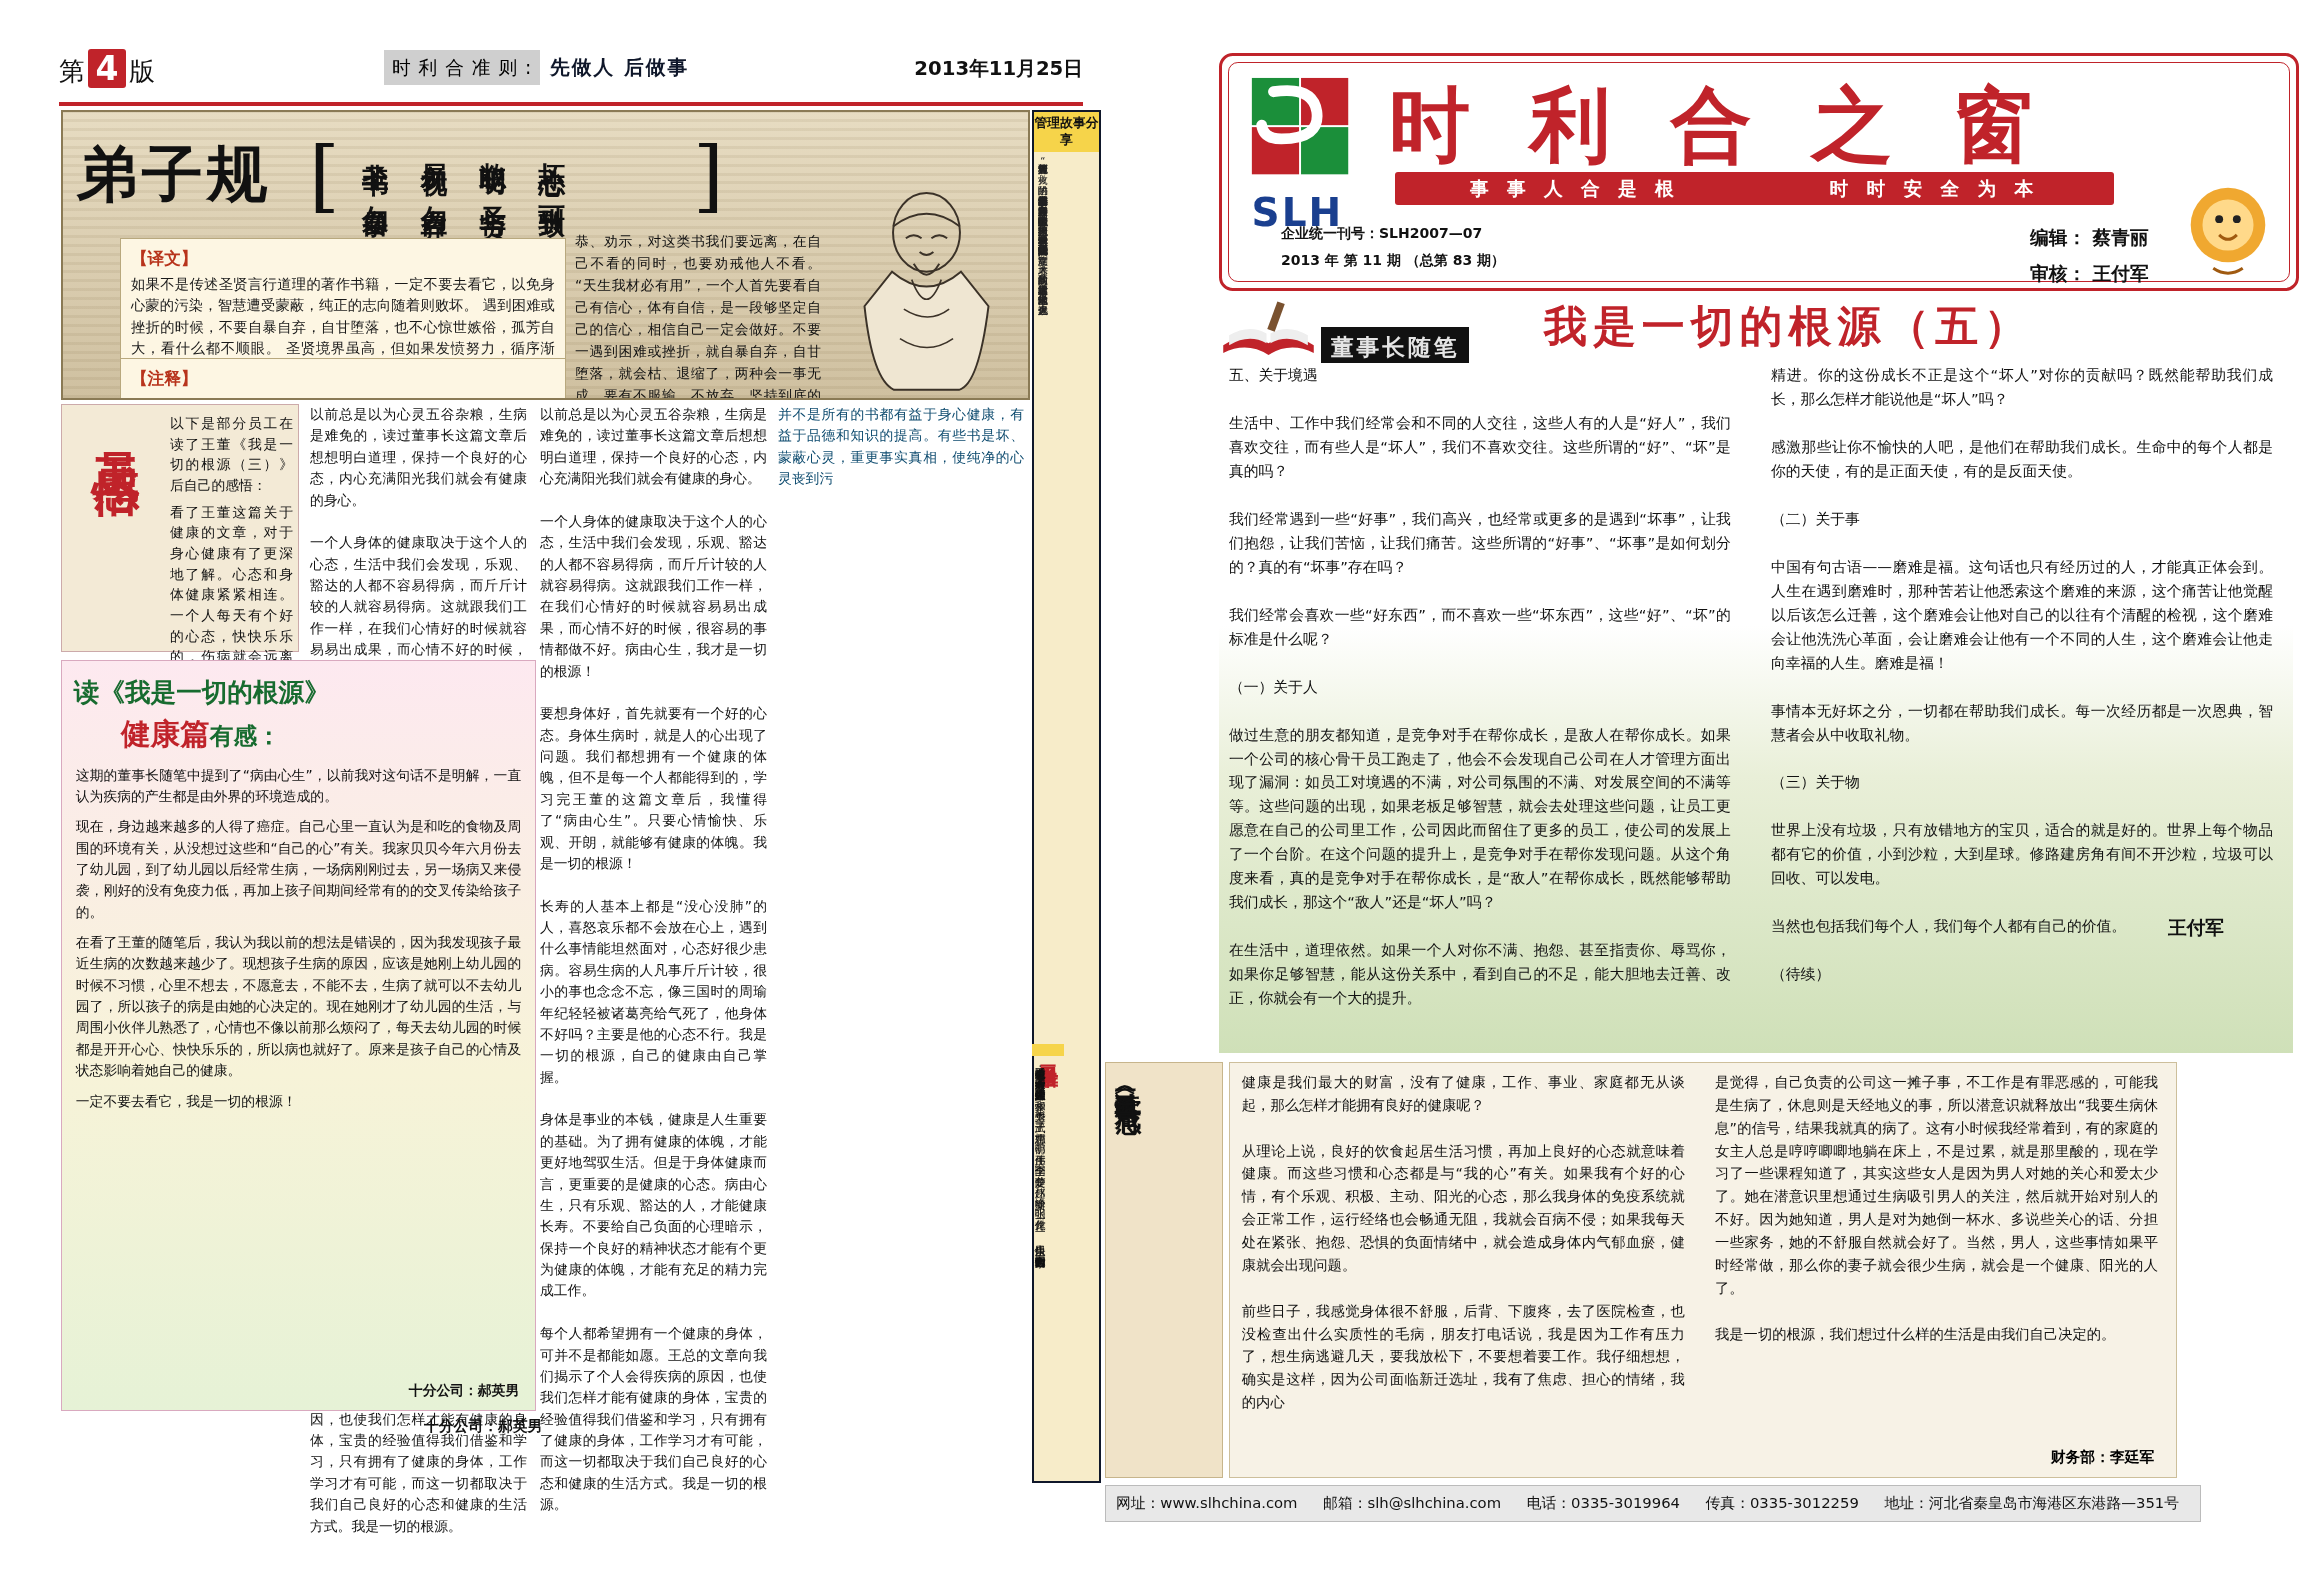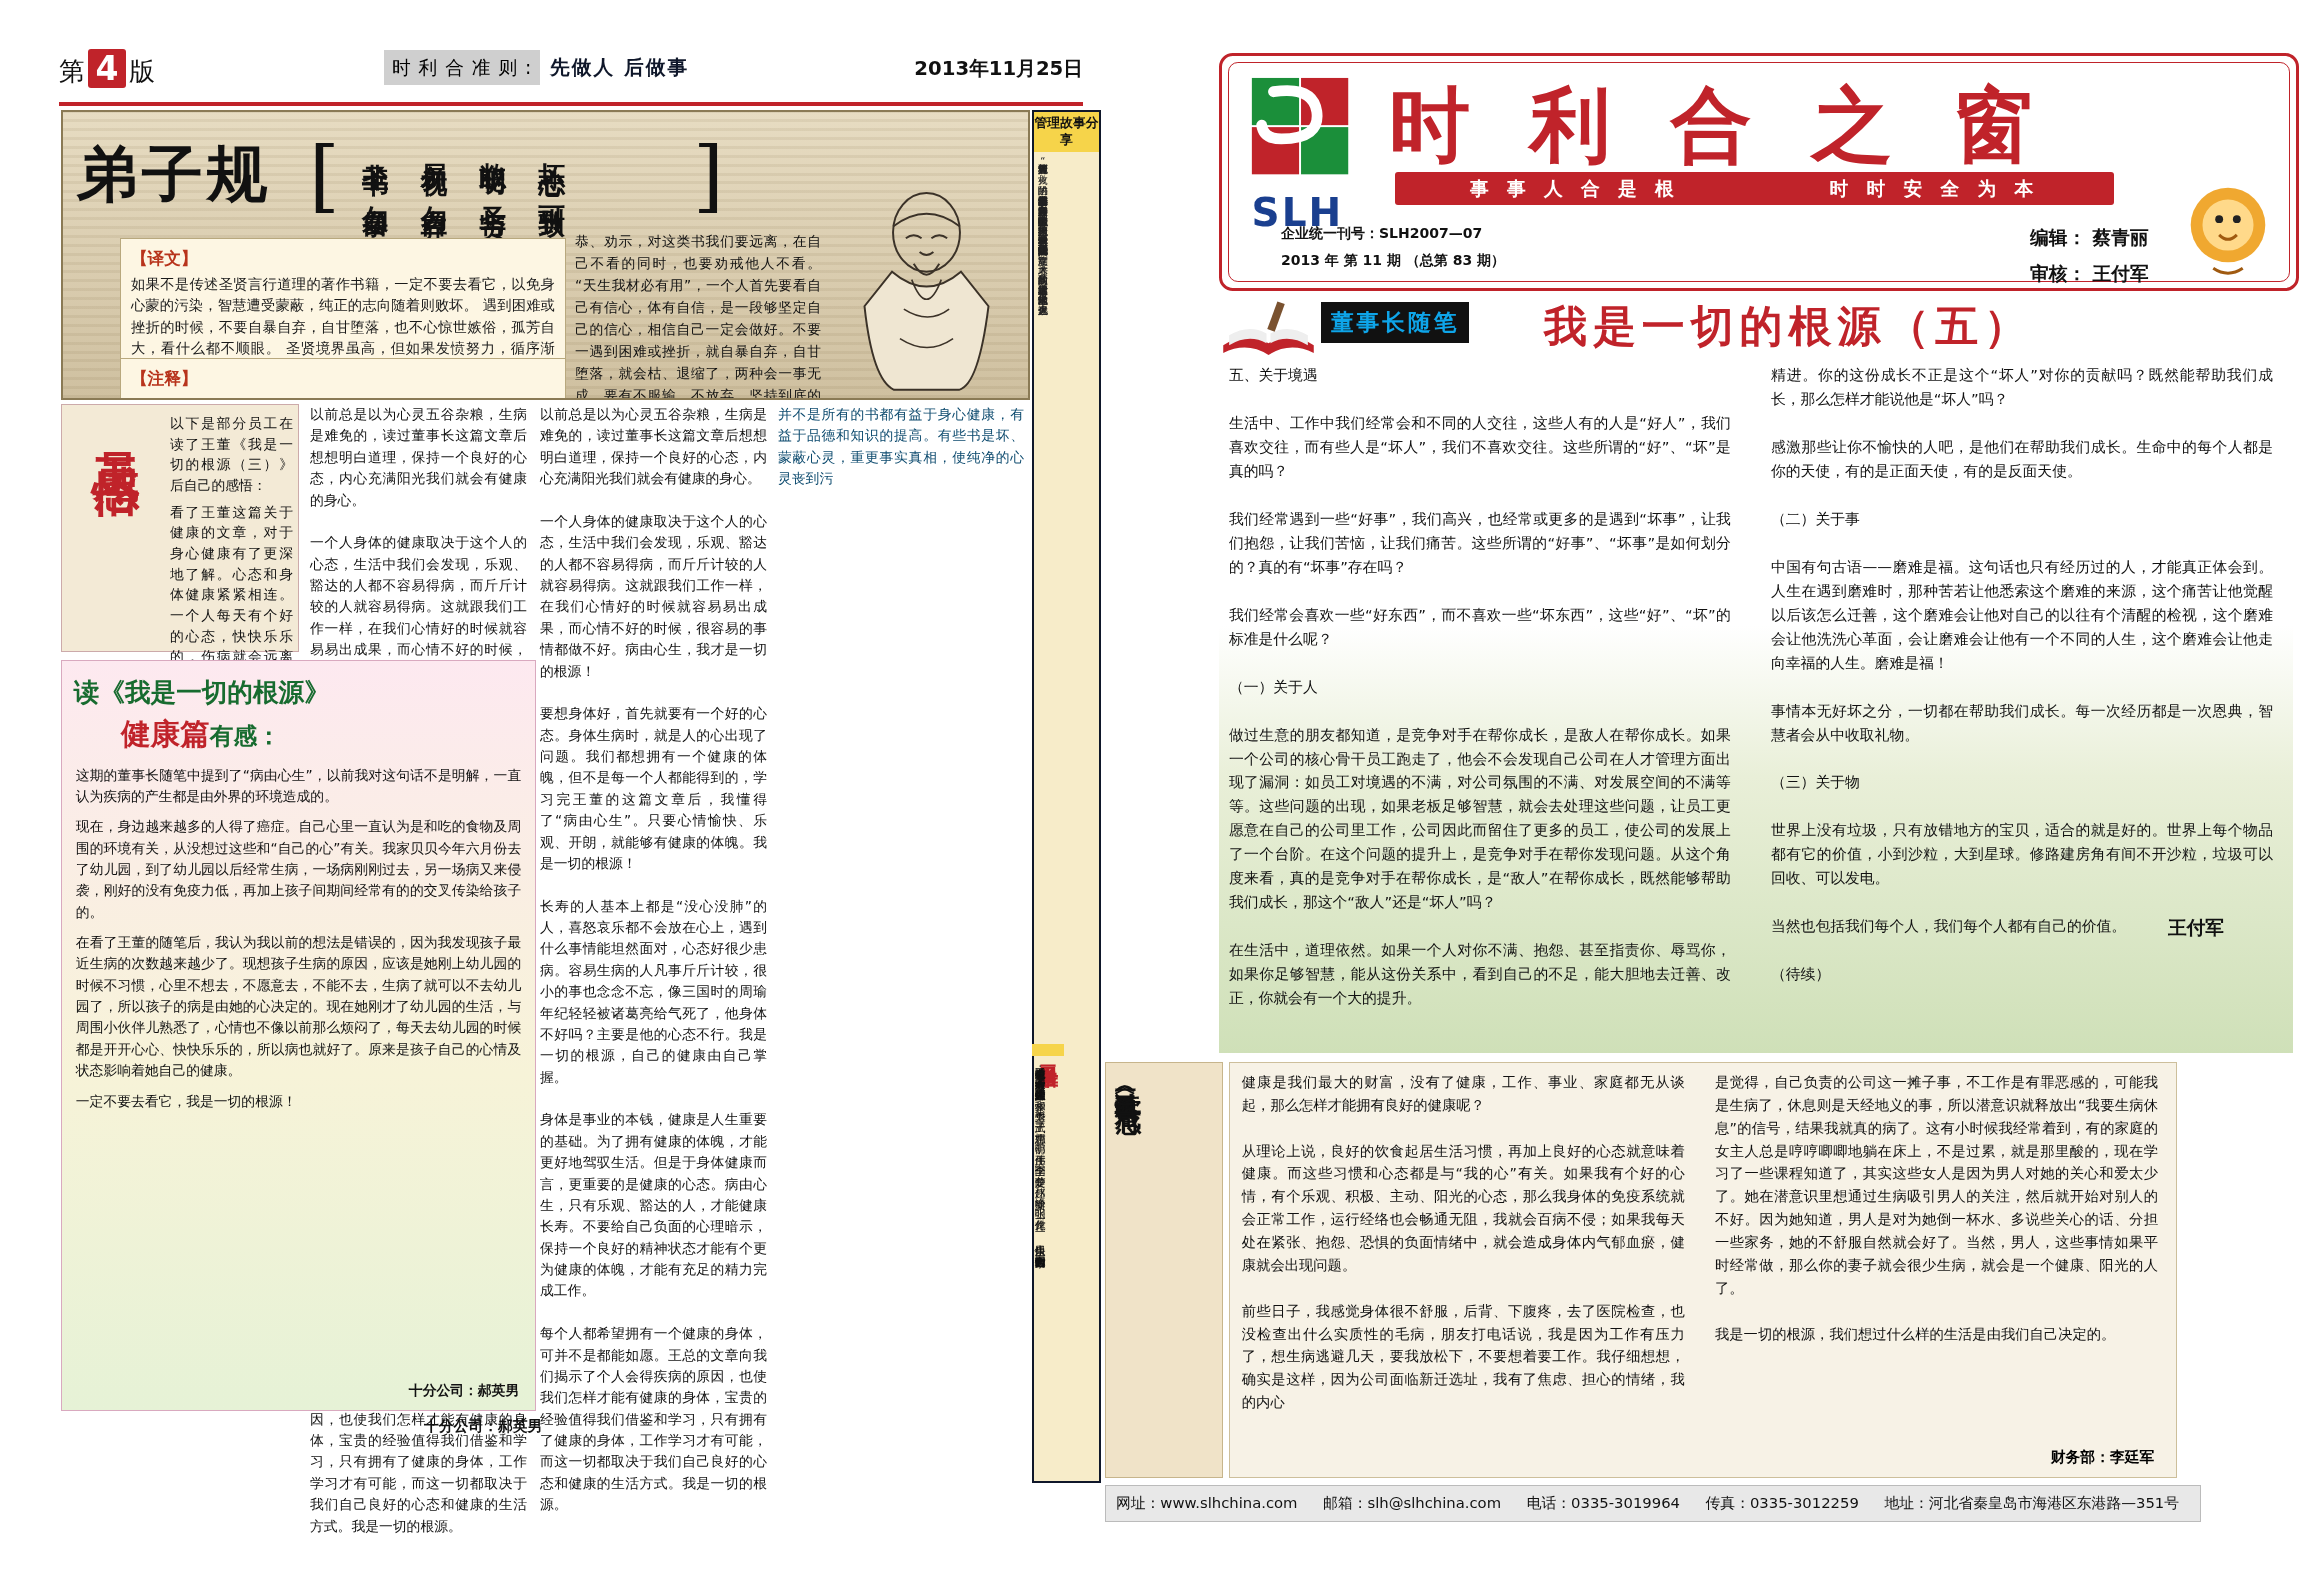--- a/index.html
+++ b/index.html
@@ -69,21 +69,21 @@
   .slh-text{position:absolute;left:29.6px;top:134px;font-size:39px;font-weight:bold;color:#1a3f8f;letter-spacing:2px;font-family:"DejaVu Sans",sans-serif;}
   .mh-title{position:absolute;left:167px;top:15.8px;font-family:"DejaVu Serif","Liberation Serif",serif;font-size:81px;font-weight:bold;color:#c0232a;letter-spacing:15.8px;}
   .mh-band{position:absolute;left:173px;top:116px;width:719px;height:33px;background:#c0232a;border-radius:3px;color:#fff;font-size:18.7px;letter-spacing:5.9px;display:flex;align-items:center;justify-content:space-around;font-weight:bold;}
   .mh-meta{position:absolute;left:59px;top:164px;width:788px;font-size:14px;color:#111;line-height:1.9;font-weight:bold;}
   .mh-meta2{position:absolute;left:808px;top:164px;width:227px;font-size:18.7px;color:#111;line-height:1.9;font-weight:bold;}
   .lion{position:absolute;right:13.8px;bottom:5.9px;width:108px;height:108px;}
 
   
   .essay-head{position:absolute;left:118px;top:296px;width:1074px;height:65px;}
   .books{position:absolute;left:0;top:0;width:99px;height:61px;}
-  .tag-black{position:absolute;left:102px;top:6px;background:#111;color:#0ea5e9;font-size:22.7px;font-weight:bold;padding:4.9px 9.9px;letter-spacing:3px;}
+  .tag-black{position:absolute;left:102px;top:31px;background:#111;color:#e5e5e5;font-size:22.7px;font-weight:bold;padding:4.9px 9.9px;letter-spacing:3px;}
   .essay-title{position:absolute;left:325px;top:2px;font-family:"DejaVu Serif",serif;font-size:43px;font-weight:bold;color:#c0232a;letter-spacing:5.9px;}
 
   .essay-body{position:absolute;left:118px;top:363px;width:1074px;height:690px;background:linear-gradient(180deg,#ffffff 0%,#ffffff 38%,#e9efd8 60%,#cfe0b8 100%);}
   .essay-col{position:absolute;top:0;width:502px;font-size:14.8px;line-height:1.62;color:#111;text-align:justify;}
   .essay-col.c1{left:9.9px;}
   .essay-col.c2{left:552px;}
   .essay-sign{position:absolute;right:69px;top:552px;font-size:18.7px;font-weight:bold;color:#111;}
   .cal{position:absolute;left:0px;top:0px;width:65px;height:433px;}
   .cal-title{writing-mode:vertical-rl;text-orientation:upright;font-size:20.7px;font-weight:bold;color:#c0232a;background:#f6d44a;padding:5.9px 2px;}
   .cal-txt{writing-mode:vertical-rl;text-orientation:upright;font-size:10.8px;line-height:1.35;color:#111;height:325px;margin-top:3.9px;}

